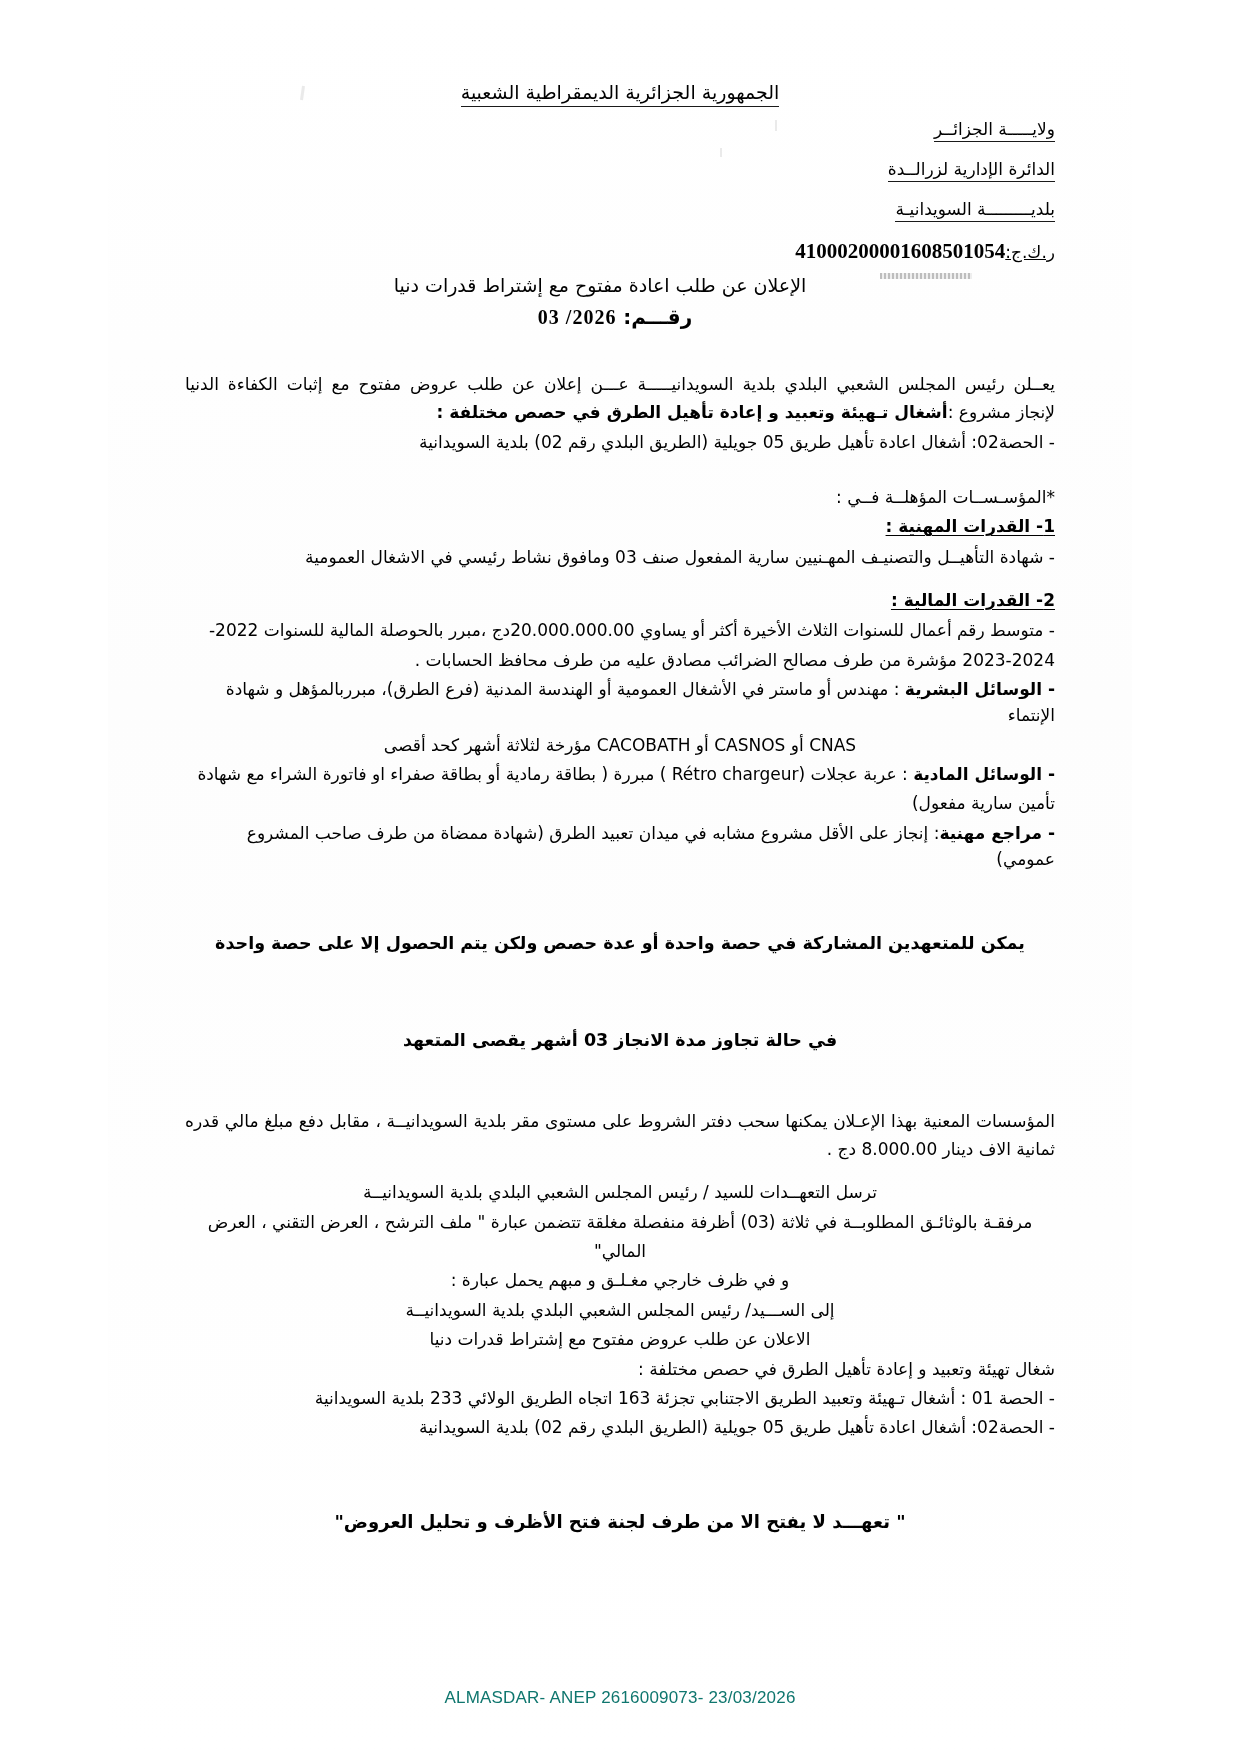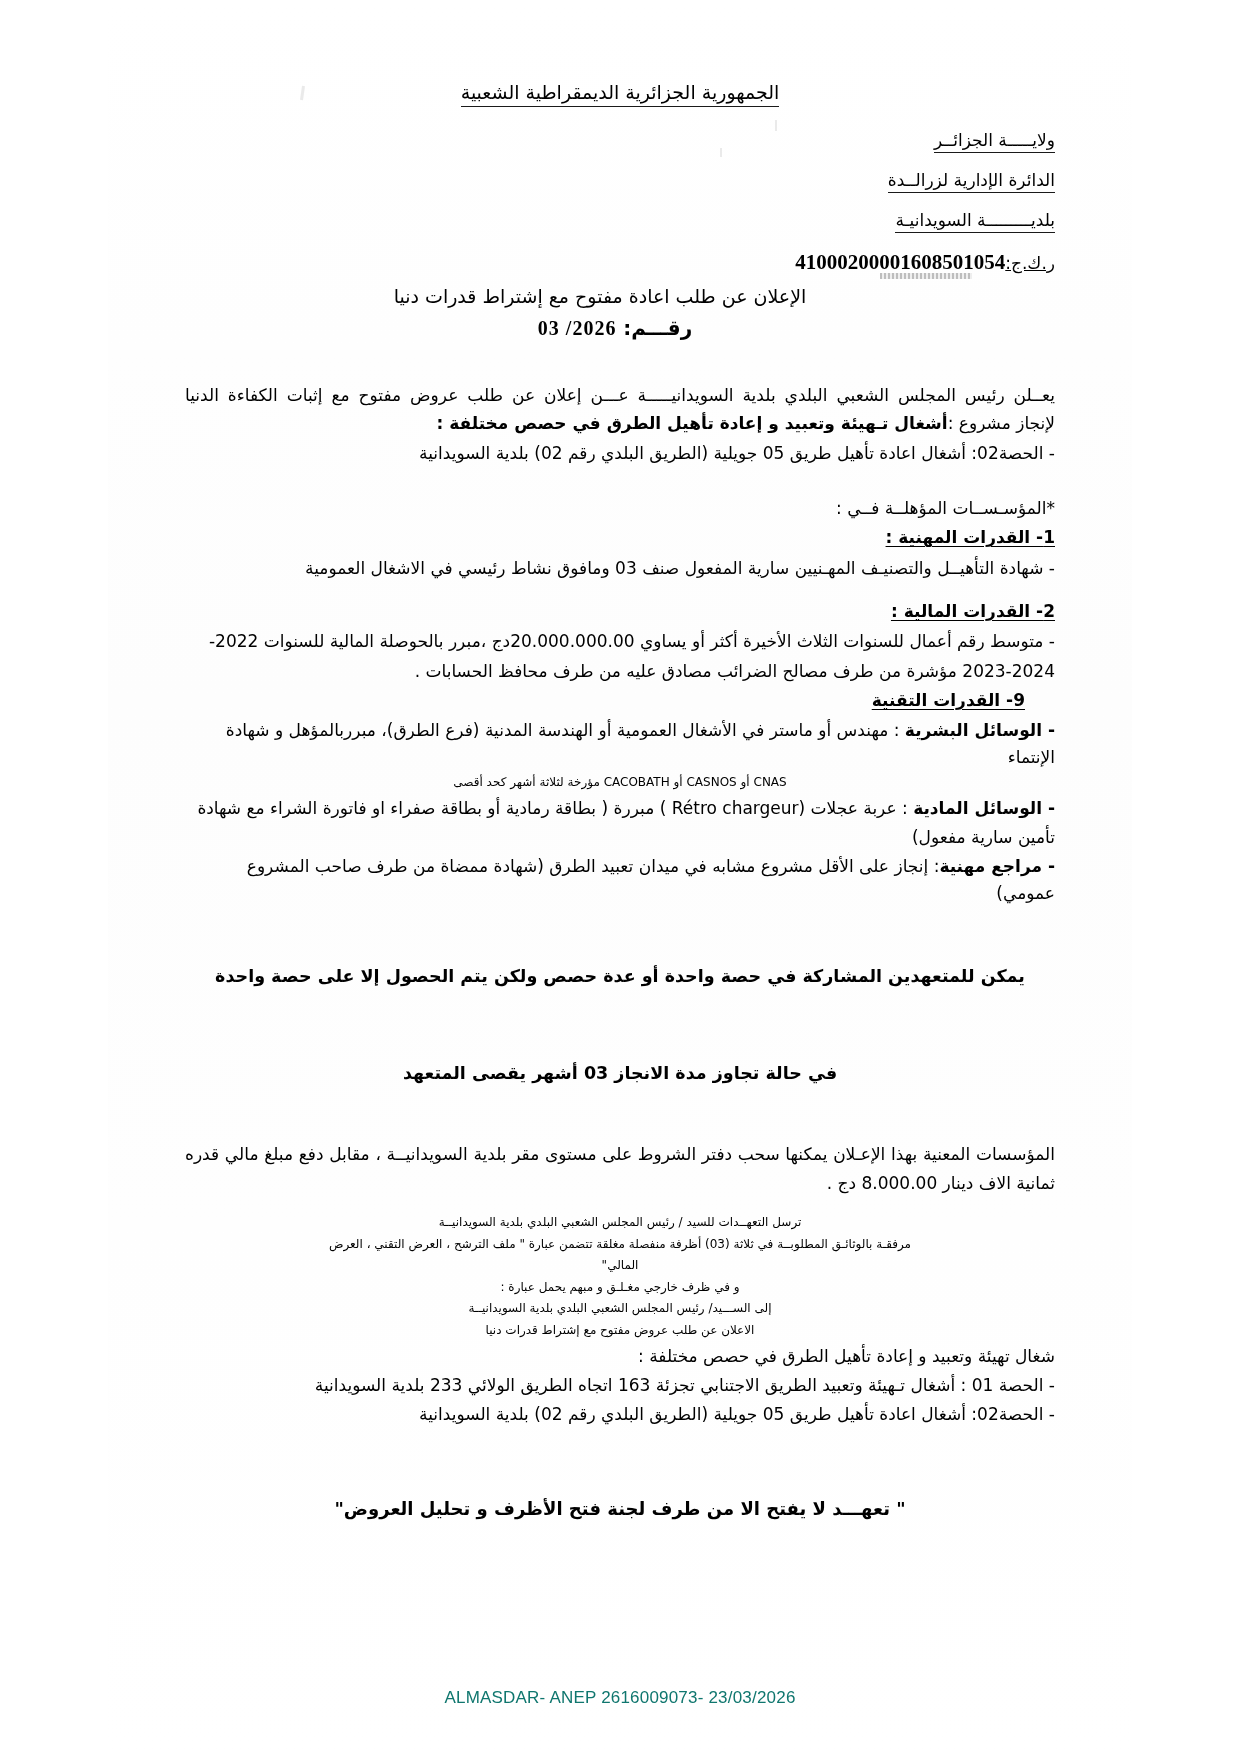--- a/index.html
+++ b/index.html
@@ -43,21 +43,21 @@
     letter-spacing: 1px;
     margin: 18px 0 0 0;
     font-weight: 500;
   }
   .republic .ul {
     display: inline-block;
     border-bottom: 1.6px solid #1a1a1a;
     padding-bottom: 3px;
   }
   .admin-block {
-    margin-top: 23px;
+    margin-top: 12px;
     text-align: left;
     direction: rtl;
   }
   .admin-line {
     font-size: 17px;
     margin: 0 0 17px 0;
     text-align: right;
     padding-left: 0;
   }
   .admin-line .ul {
@@ -145,21 +145,21 @@
 
   .center-bold {
     text-align: center;
     font-weight: 700;
     font-size: 17.5px;
     margin: 16px;
   }
 
   .center-line {
     text-align: center;
-    font-size: 12px;
+    font-size: 17px;
     margin: 0 0 3px 0;
   }
 
   .quote-final {
     text-align: center;
     font-weight: 700;
     font-size: 18px;
     margin: 0;
   }
 
@@ -254,23 +254,20 @@
       <p class="plain">- شهادة التأهيــل والتصنيـف المهـنيين  سارية المفعول صنف 03 ومافوق نشاط رئيسي في الاشغال العمومية</p>
 
       <div class="spacer-sm"></div>
 
       <p class="section-head">
         <span class="u">2- القدرات المالية :</span>
       </p>
       <p class="plain">- متوسط رقم أعمال للسنوات الثلاث الأخيرة أكثر أو يساوي 20.000.000.00دج ،مبرر بالحوصلة المالية للسنوات 2022-</p>
       <p class="plain">2023-2024 مؤشرة من طرف مصالح الضرائب مصادق عليه من طرف محافظ الحسابات .</p>
 
-      <p class="section-head indent-head">
-        <span class="u">9-  القدرات التقنية</span>
-      </p>
 
       <p class="plain">
         <span class="bold">- الوسائل البشرية</span><span> : مهندس أو ماستر في الأشغال العمومية أو الهندسة المدنية (فرع الطرق)،  مبرربالمؤهل و شهادة الإنتماء</span>
       </p>
       <p class="center-line">CNAS أو CASNOS أو CACOBATH مؤرخة لثلاثة أشهر كحد أقصى</p>
 
       <p class="plain">
         <span class="bold">- الوسائل المادية</span><span> : عربة عجلات (Rétro chargeur ) مبررة ( بطاقة رمادية أو بطاقة صفراء او فاتورة الشراء مع شهادة</span>
       </p>
       <p class="plain">تأمين سارية مفعول)</p>

